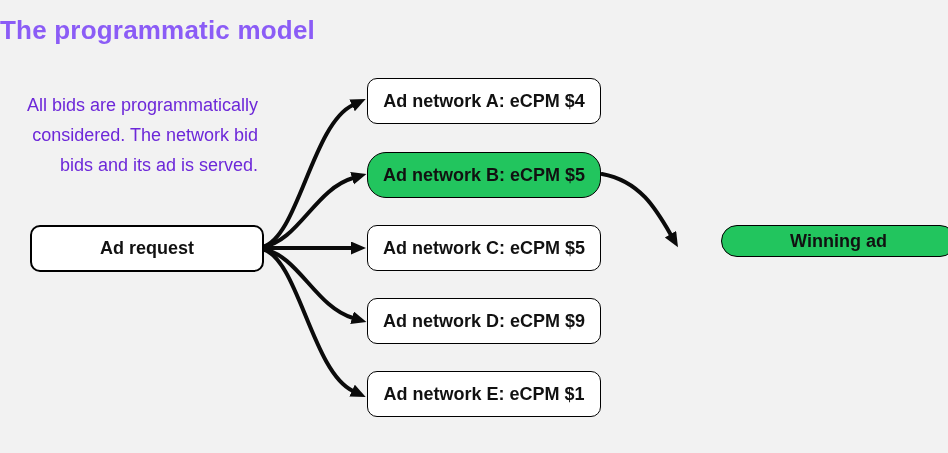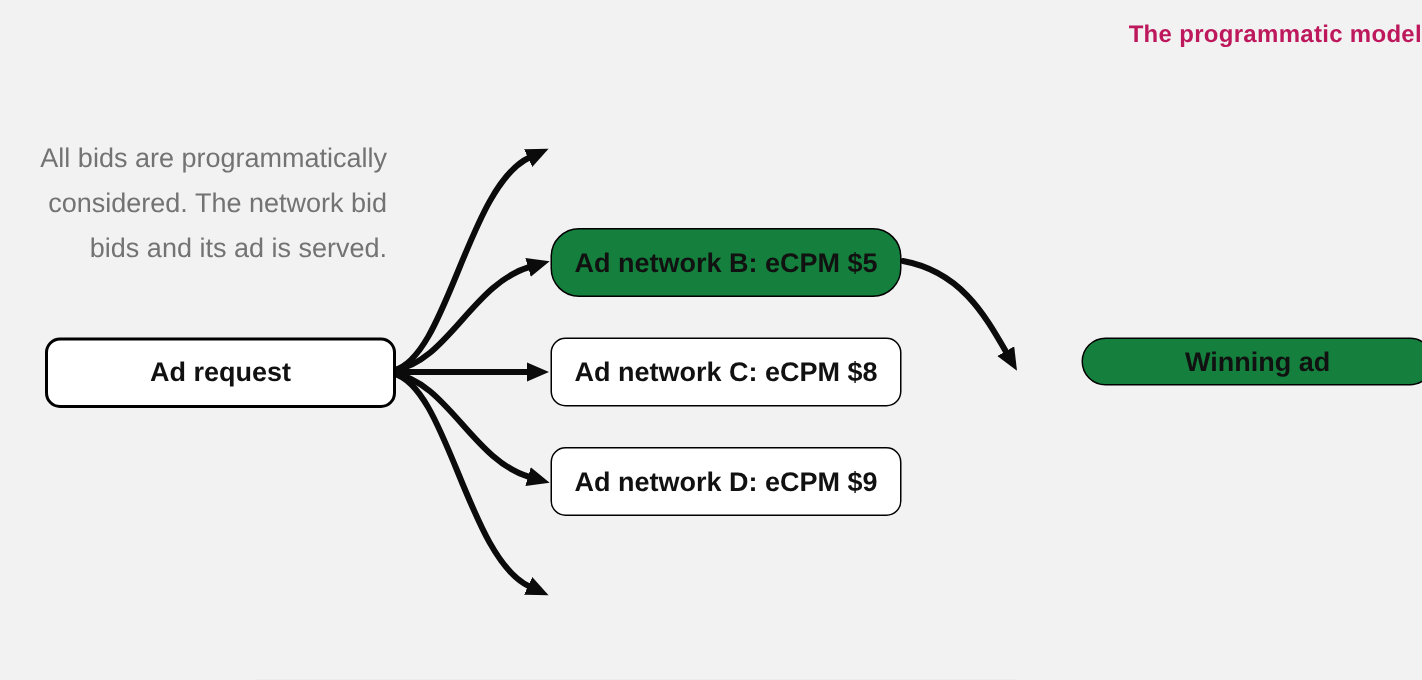--- a/index.html
+++ b/index.html
@@ -10,50 +10,50 @@
     height: 453px;
     background: #f2f2f2;
     font-family: "Liberation Sans", "DejaVu Sans", sans-serif;
     overflow: hidden;
   }
   .diagram-title {
     position: absolute;
     top: 15px;
     left: 0;
     width: 100%;
-    text-align: right;
-    font-size: 16px;
+    text-align: left;
+    font-size: 26px;
     font-weight: 700;
-    color: #be185d;
+    color: #8b5cf6;
     letter-spacing: 0.2px;
   }
   .description {
     position: absolute;
     top: 90px;
     left: 8px;
     width: 250px;
     text-align: right;
     font-size: 18px;
     line-height: 30px;
-    color: #737373;
+    color: #6d28d9;
   }
   .node {
     position: absolute;
     display: flex;
     align-items: center;
     justify-content: center;
     background: #ffffff;
     border: 1.5px solid #000000;
     border-radius: 10px;
     font-size: 18px;
     font-weight: 700;
     color: #111111;
     text-align: center;
   }
-  .node.green { background: #15803d; border-radius: 19px; }
+  .node.green { background: #22c55e; border-radius: 19px; }
   .node-ad-request { left: 30px;  top: 225px; width: 234px; height: 47px; border-width: 2px; }
   .node-net       { left: 367px; width: 234px; height: 46px; }
   .node-net-a { top: 78px;  }
   .node-net-b { top: 152px; }
   .node-net-c { top: 225px; }
   .node-net-d { top: 298px; }
   .node-net-e { top: 371px; }
   .node-winning { left: 682px; top: 225px; width: 235px; height: 32px; border-width: 1.3px; margin-left: 39px; }
   .arrow-layer {
     position: absolute;
@@ -88,31 +88,37 @@
       <path d="M 262,249 C 298,254 315,307 353,318" marker-end="url(#ah)"></path>
       <path d="M 262,249 C 298,257 312,372 353,391" marker-end="url(#ah)"></path>
       <path d="M 602,174 C 640,181 656,209 671,235" marker-end="url(#ah)"></path>
     </g>
   </svg>
 
   <div class="node node-ad-request">
     <span>Ad request</span>
   </div>
 
+  <div class="node node-net node-net-a">
+    <span>Ad network A: eCPM $4</span>
+  </div>
 
   <div class="node node-net node-net-b green">
     <span>Ad network B: eCPM $5</span>
   </div>
 
   <div class="node node-net node-net-c">
-    <span>Ad network C: eCPM $8</span>
+    <span>Ad network C: eCPM $5</span>
   </div>
 
   <div class="node node-net node-net-d">
     <span>Ad network D: eCPM $9</span>
   </div>
 
+  <div class="node node-net node-net-e">
+    <span>Ad network E: eCPM $1</span>
+  </div>
 
   <div class="node node-winning green">
     <span>Winning ad</span>
   </div>
 
 </div>
 
 </body></html>

